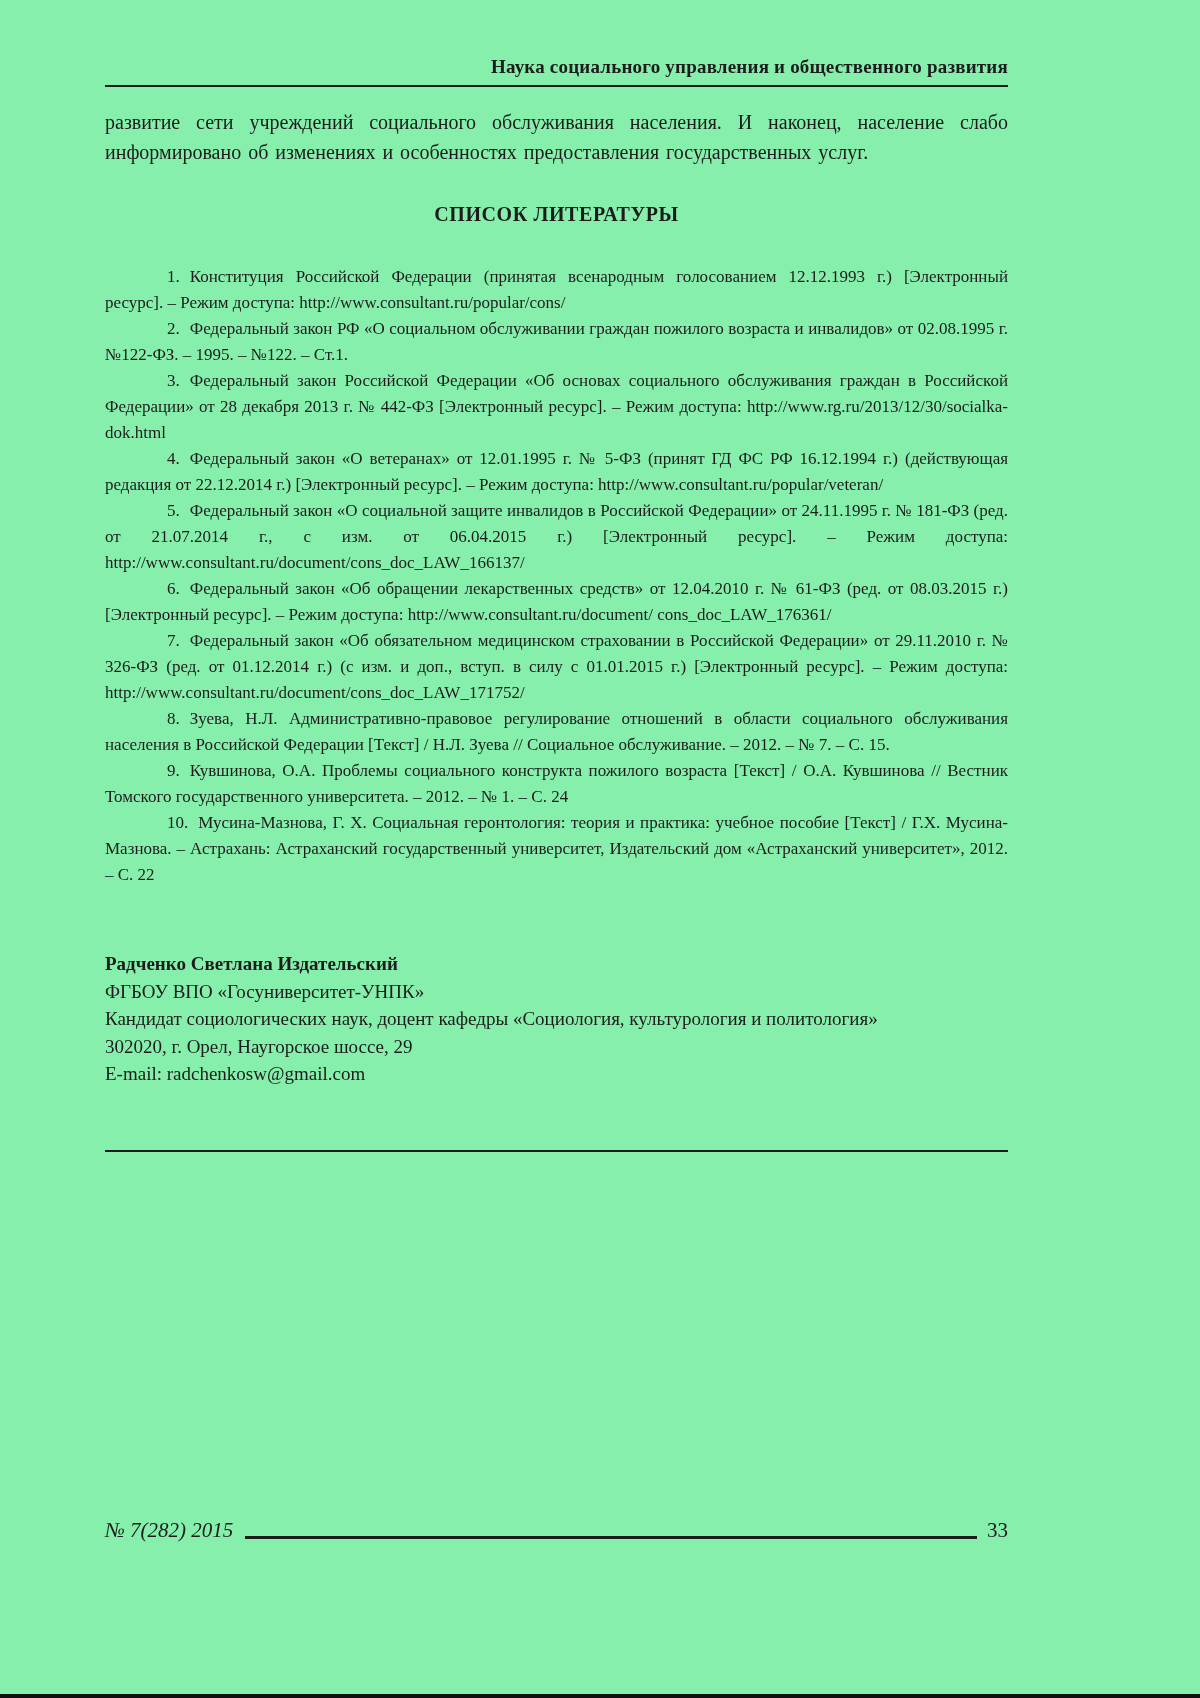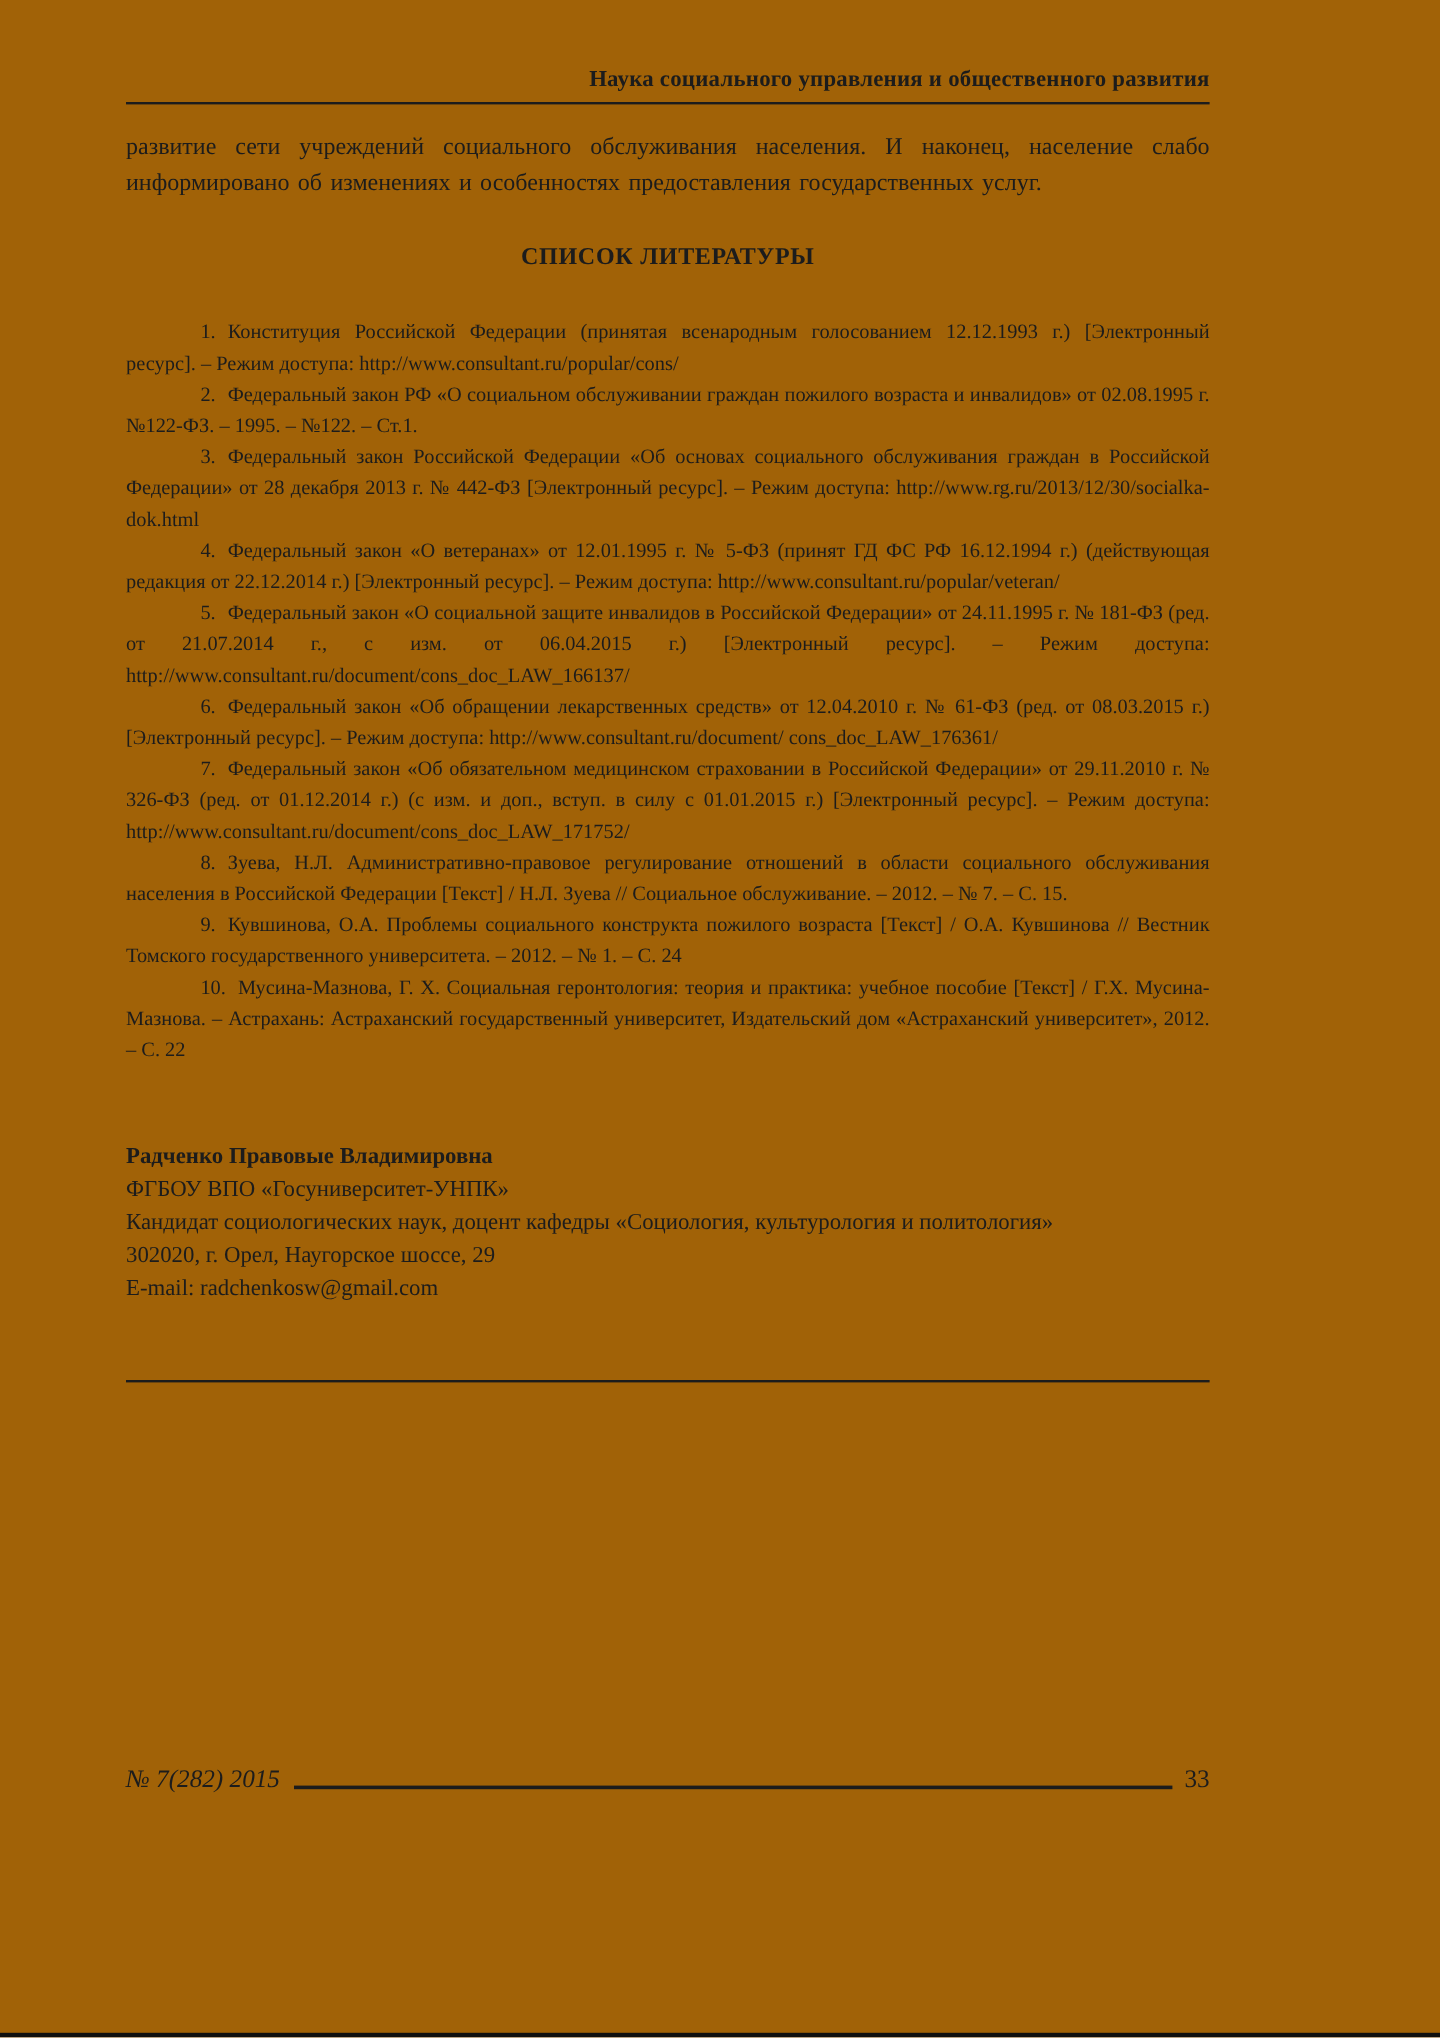--- a/index.html
+++ b/index.html
@@ -2,21 +2,21 @@
 <html><head>
 <meta charset="utf-8">
 <style>
   * { box-sizing: border-box; }
   html, body { margin: 0; padding: 0; background: #ffffff; }
 
   .page {
     position: relative;
     width: 1200px;
     height: 1698px;
-    background: #a16207;
+    background: #86efac;
     overflow: hidden;
     font-family: "Liberation Serif", serif;
     color: #1c1c1c;
   }
 
   .content {
     position: absolute;
     left: 105px;
     top: 0;
     width: 903px;
@@ -97,21 +97,21 @@
     white-space: nowrap;
   }
 
   .footer-rule {
     flex: 1;
     border-bottom: 3px solid #1c1c1c;
     margin: 0 10px 4px 12px;
     height: 0;
   }
 
-  .footer-page { white-space: nowrap; }
+  .footer-page { white-space: nowrap; margin-top: 48px; }
 
   .page-bottom-edge {
     position: absolute;
     left: 0;
     right: 0;
     bottom: 0;
     height: 4px;
     background: #101010;
   }
 </style>
@@ -136,21 +136,21 @@
       <p class="ref"><span class="ref-num">4.</span><span>Федеральный закон «О ветеранах» от 12.01.1995 г. № 5-ФЗ (принят ГД ФС РФ 16.12.1994 г.) (действующая редакция от 22.12.2014 г.) [Электронный ресурс]. – Режим доступа: http://www.consultant.ru/popular/veteran/</span></p>
       <p class="ref"><span class="ref-num">5.</span><span>Федеральный закон «О социальной защите инвалидов в Российской Федерации» от 24.11.1995 г. № 181-ФЗ (ред. от 21.07.2014 г., с изм. от 06.04.2015 г.) [Электронный ресурс]. – Режим доступа: http://www.consultant.ru/document/cons_doc_LAW_166137/</span></p>
       <p class="ref"><span class="ref-num">6.</span><span>Федеральный закон «Об обращении лекарственных средств» от 12.04.2010 г. № 61-ФЗ (ред. от 08.03.2015 г.) [Электронный ресурс]. – Режим доступа: http://www.consultant.ru/document/ cons_doc_LAW_176361/</span></p>
       <p class="ref"><span class="ref-num">7.</span><span>Федеральный закон «Об обязательном медицинском страховании в Российской Федерации» от 29.11.2010 г. № 326-ФЗ (ред. от 01.12.2014 г.) (с изм. и доп., вступ. в силу с 01.01.2015 г.) [Электронный ресурс]. – Режим доступа:  http://www.consultant.ru/document/cons_doc_LAW_171752/</span></p>
       <p class="ref"><span class="ref-num">8.</span><span>Зуева, Н.Л. Административно-правовое регулирование отношений в области социального обслуживания населения в Российской Федерации [Текст] / Н.Л. Зуева // Социальное обслуживание. – 2012. – № 7. – С. 15.</span></p>
       <p class="ref"><span class="ref-num">9.</span><span>Кувшинова, О.А. Проблемы социального конструкта пожилого возраста [Текст] / О.А. Кувшинова // Вестник Томского государственного университета. – 2012. – № 1. – С. 24</span></p>
       <p class="ref"><span class="ref-num">10.</span><span>Мусина-Мазнова, Г. Х. Социальная геронтология: теория и практика: учебное пособие [Текст] / Г.Х. Мусина-Мазнова. – Астрахань: Астраханский государственный университет, Издательский дом «Астраханский университет», 2012. – С. 22</span></p>
     </div>
 
     <div class="author">
-      <div class="author-name">Радченко Правовые Владимировна</div>
+      <div class="author-name">Радченко Светлана Издательский</div>
       <div>ФГБОУ ВПО «Госуниверситет-УНПК»</div>
       <div>Кандидат социологических наук, доцент кафедры «Социология, культурология и политология»</div>
       <div>302020, г. Орел, Наугорское шоссе, 29</div>
       <div>E-mail: radchenkosw@gmail.com</div>
     </div>
 
     <div class="bottom-rule"></div>
 
   </div>
 

